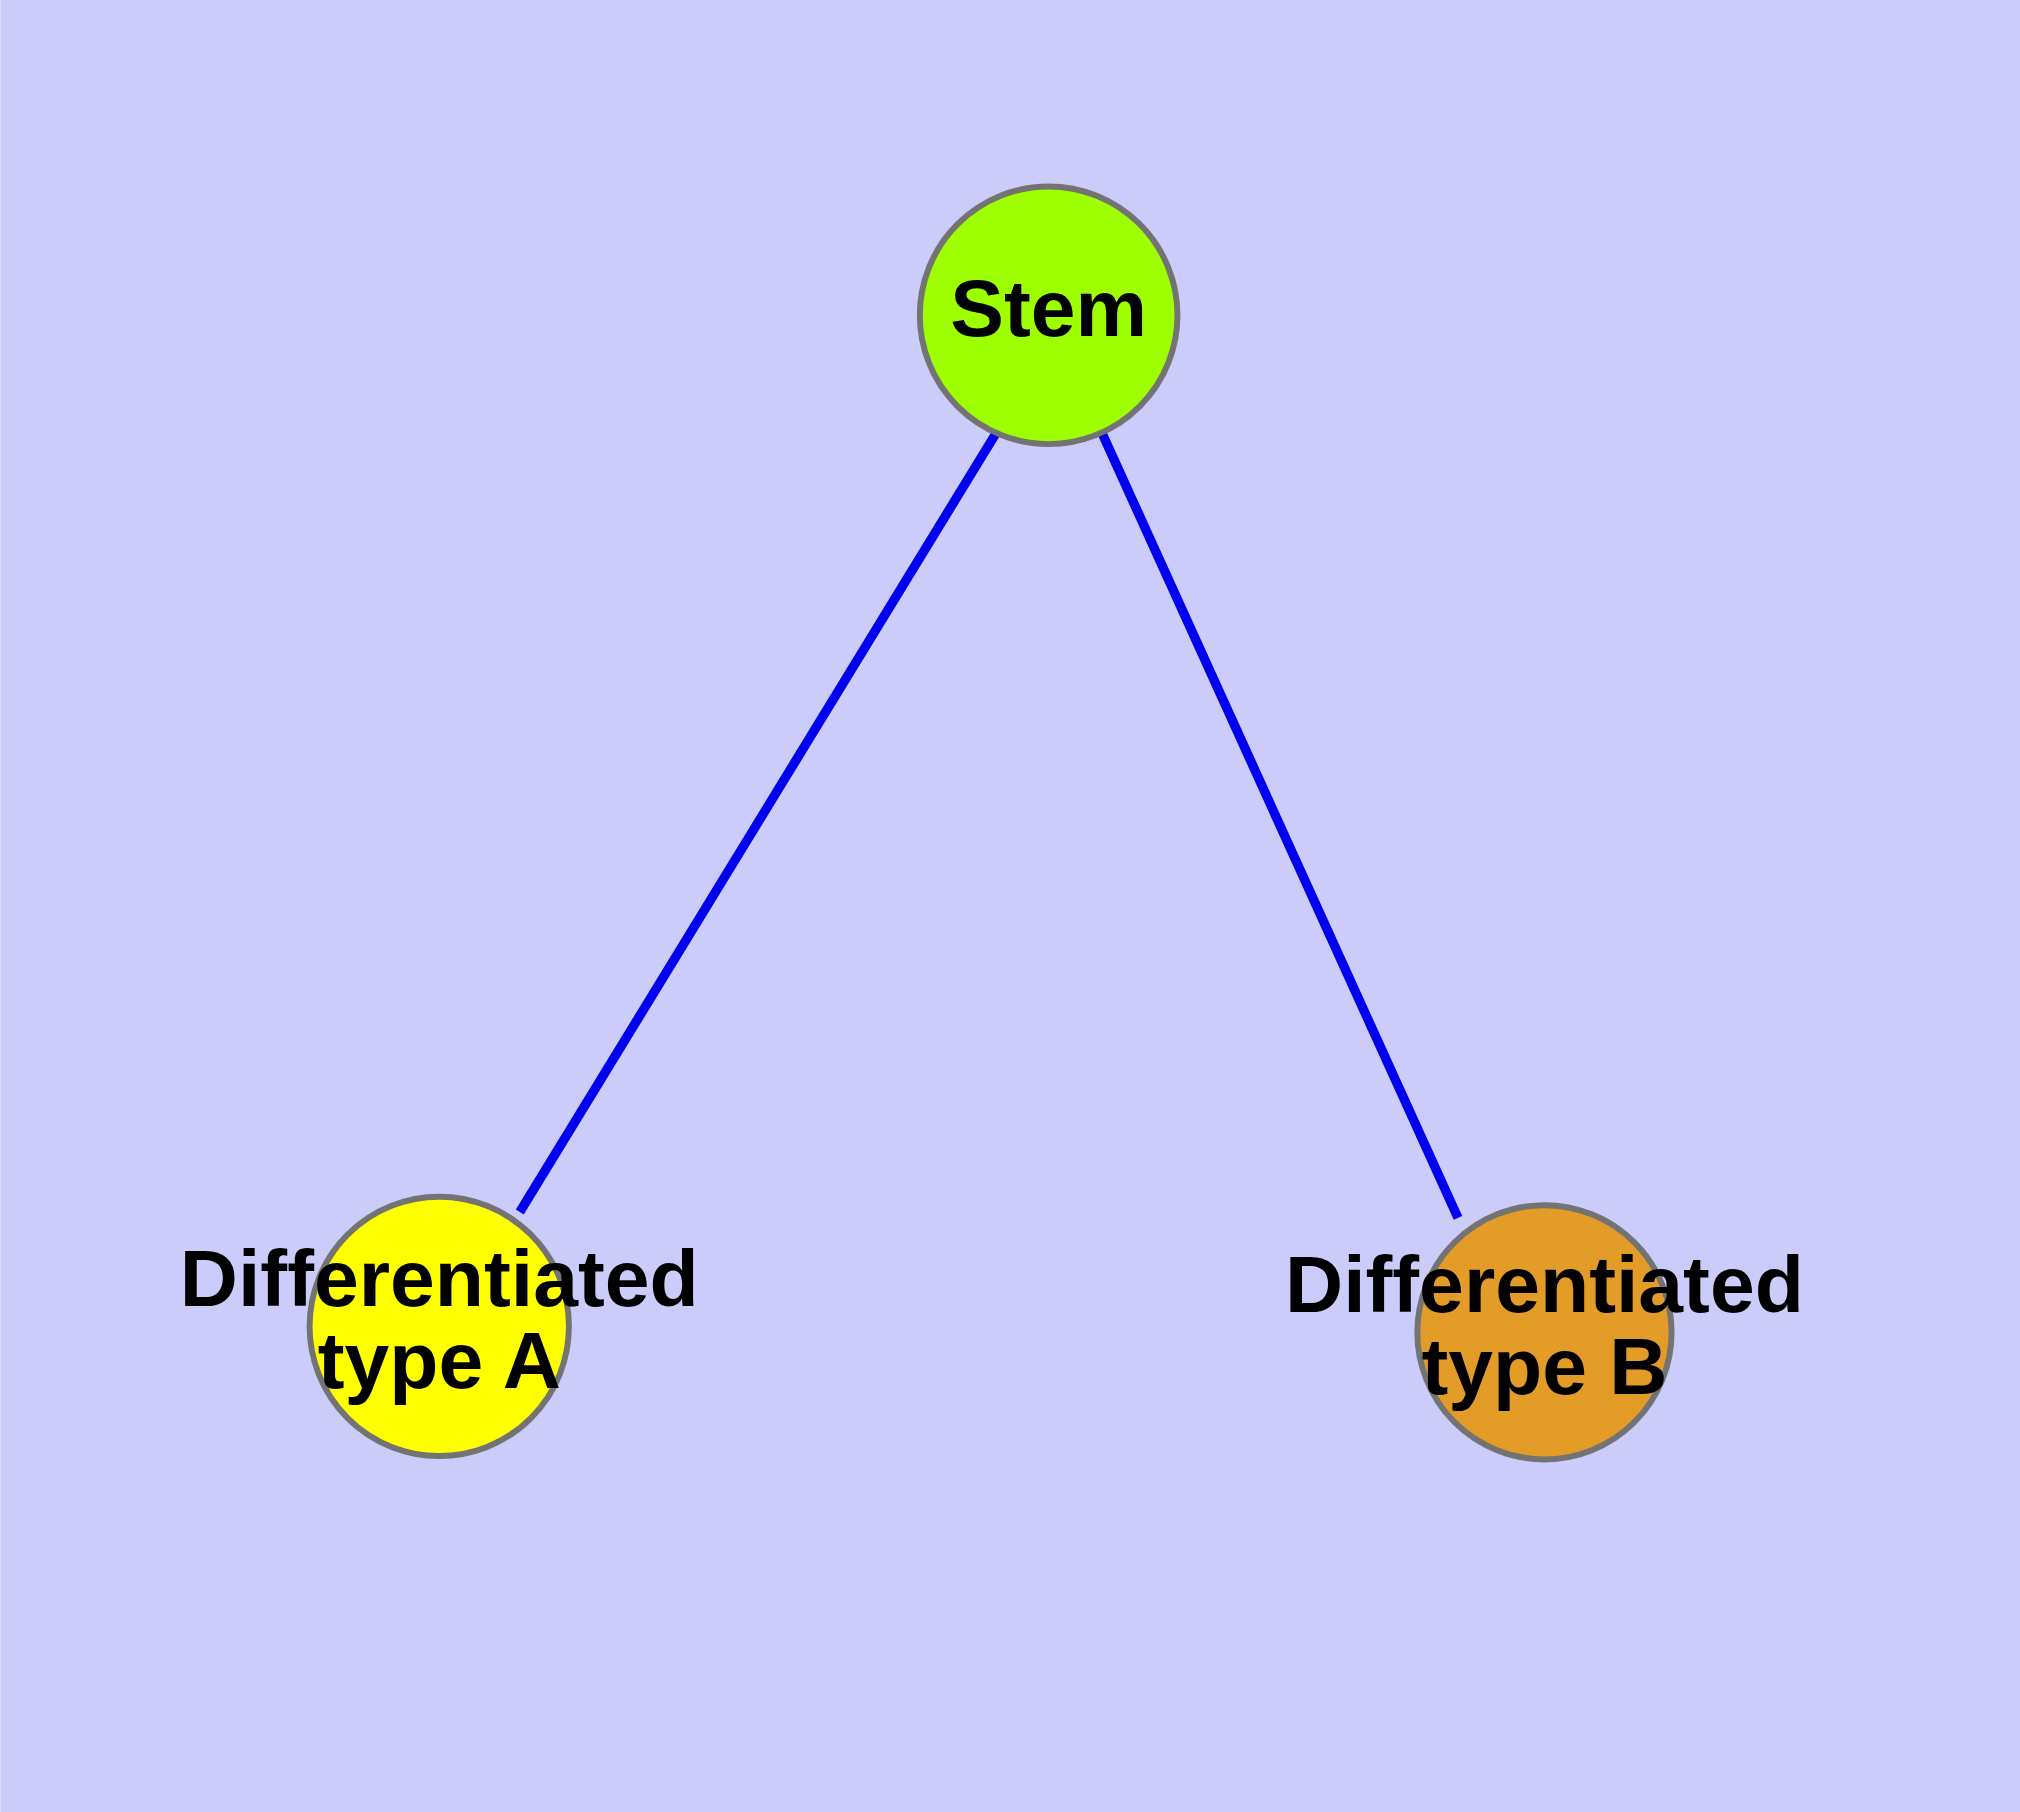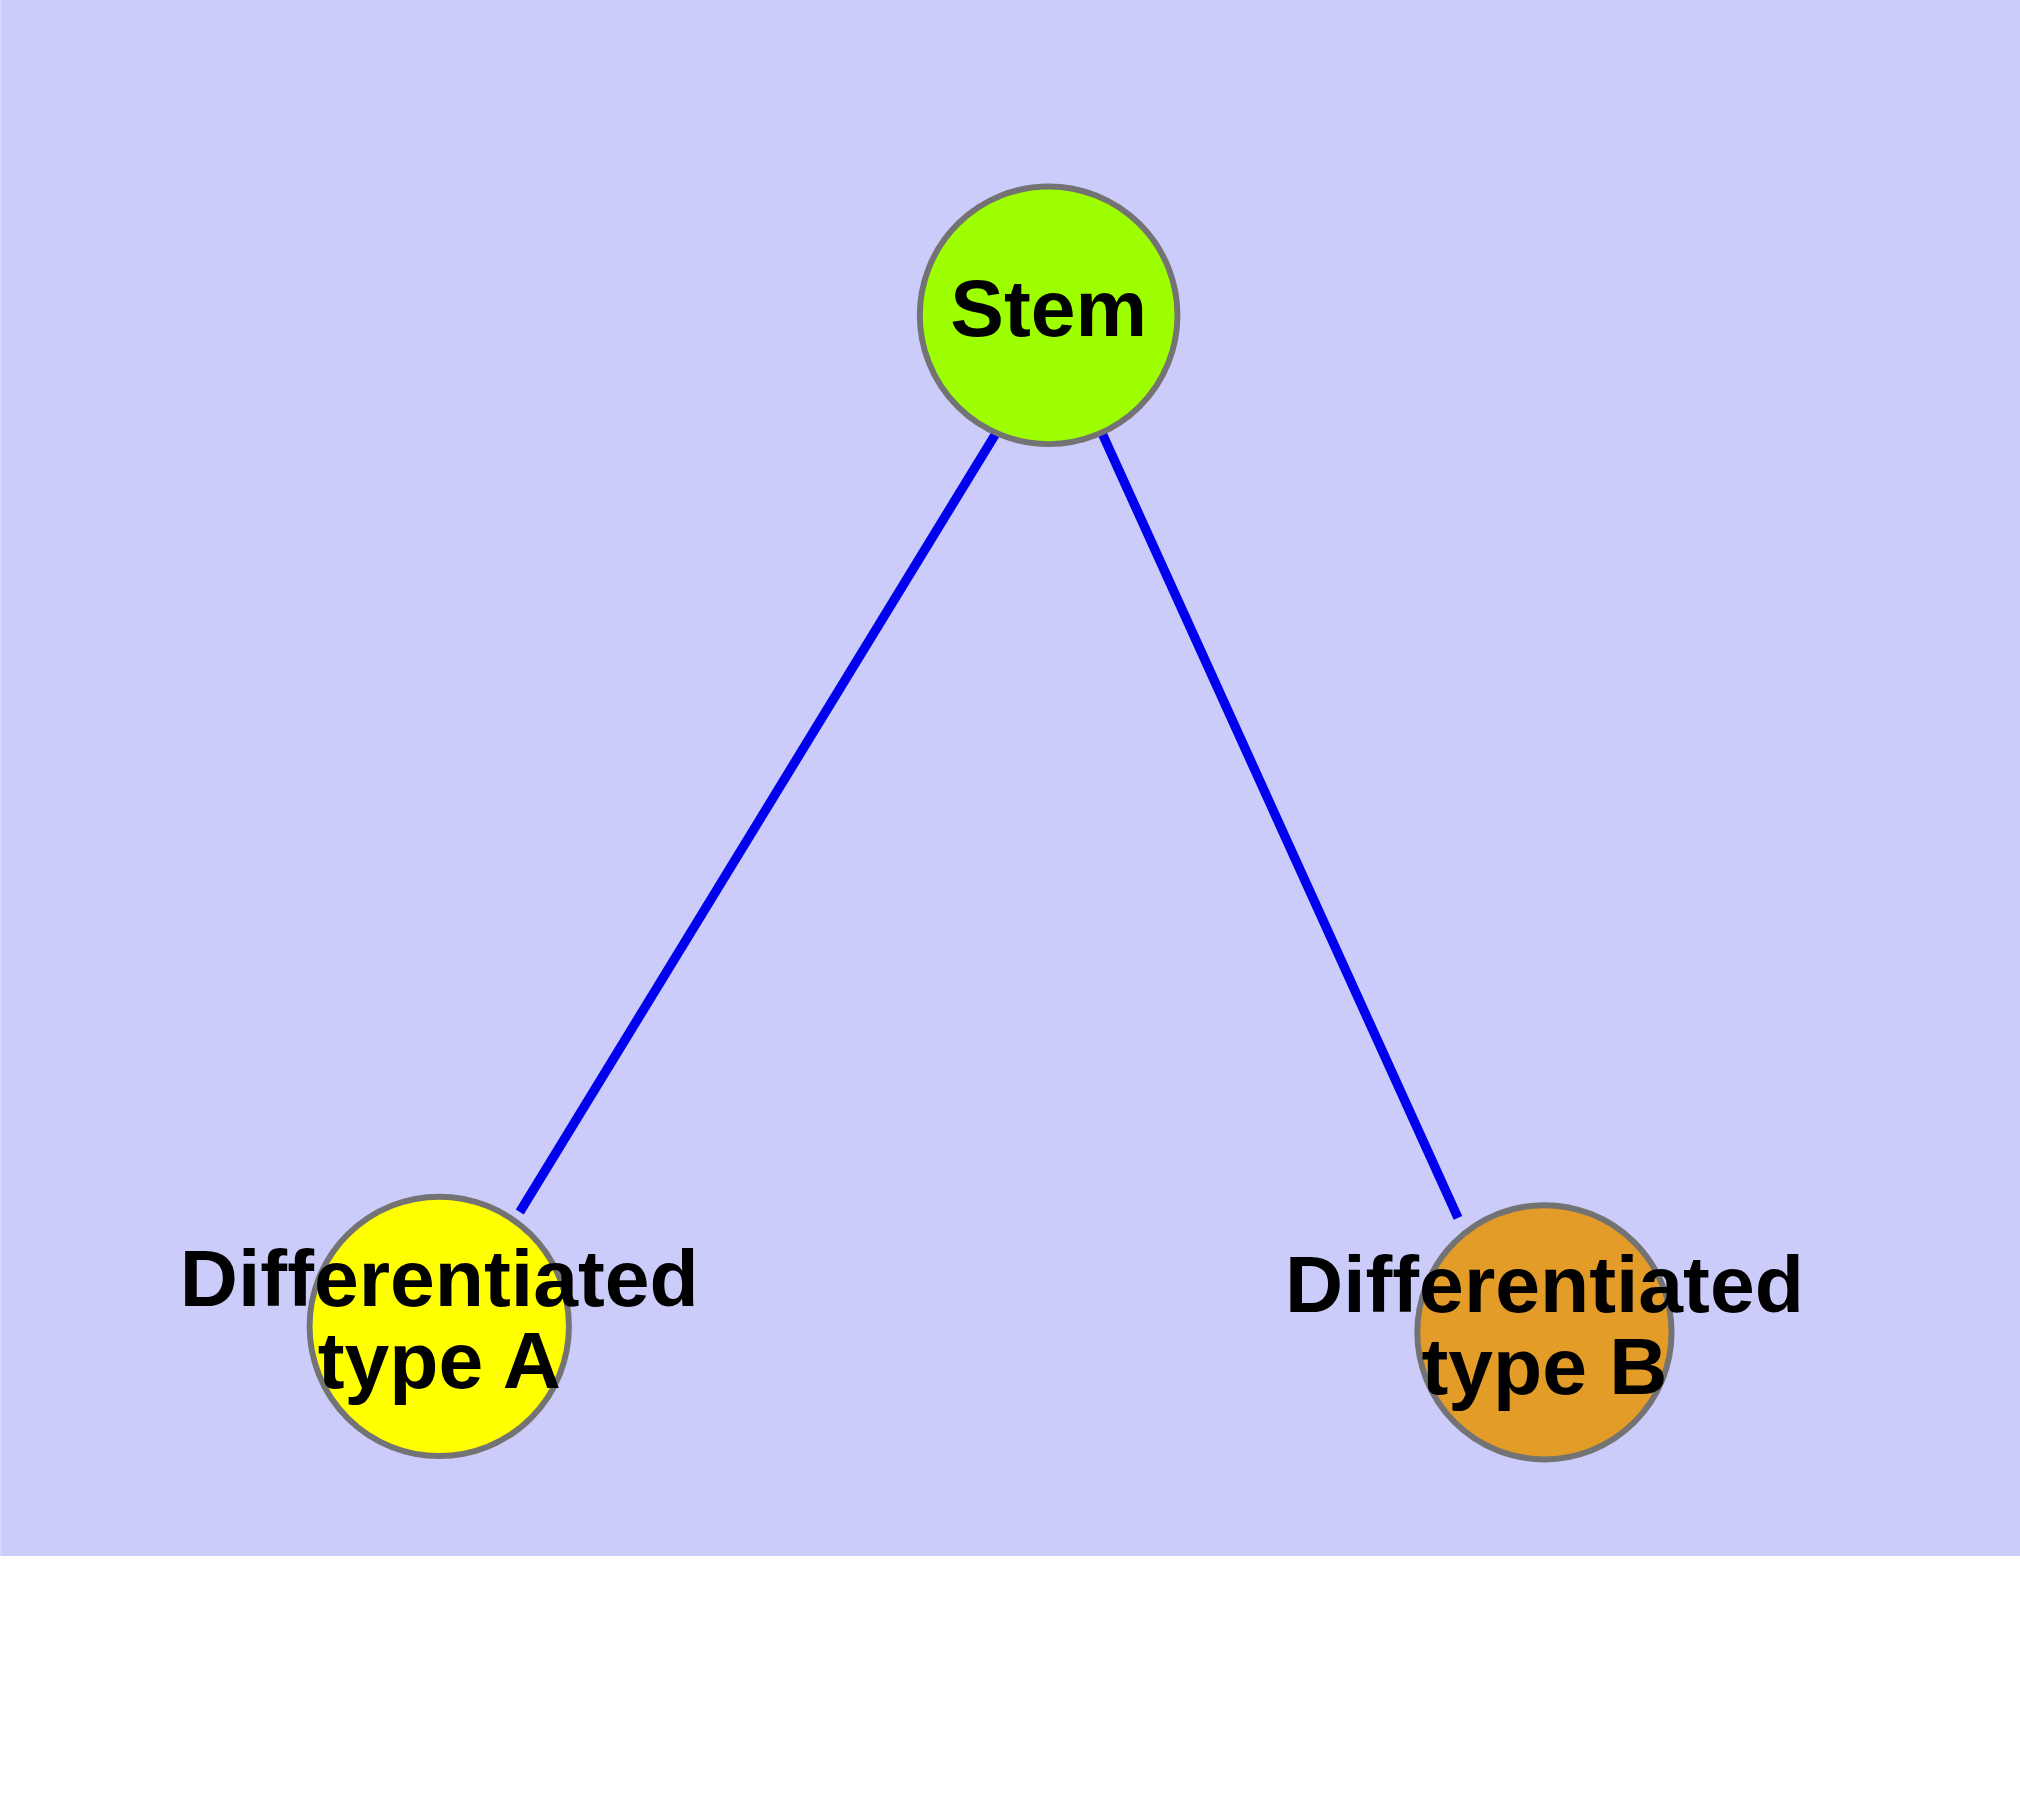--- a/index.html
+++ b/index.html
@@ -28,21 +28,21 @@
     font-weight: bold;
     fill: #000000;
     text-anchor: middle;
     dominant-baseline: middle;
     paint-order: normal;
   }
 </style>
 </head>
 <body>
 
-<div id="canvas" style="width: 2021px; height: 1556px;">
+<div id="canvas" style="width: 2021px; height: 1812px;">
   <svg id="graph-svg" viewBox="0 0 2384 2138">
 
     <rect id="bg-rect" x="0" y="0" width="2384" height="2138" fill="#ccccfa"></rect>
 
     <g id="edges-group">
         <line x1="1175" y1="511" x2="613" y2="1430" stroke="#0000ee" stroke-width="11" stroke-linecap="butt"></line>
         <line x1="1300" y1="511" x2="1720" y2="1437" stroke="#0000ee" stroke-width="11" stroke-linecap="butt"></line>
       </g>
     <g id="nodes-group">
         <circle cx="1237" cy="372" r="152" fill="#9eff00" stroke="#737373" stroke-width="7"></circle>

